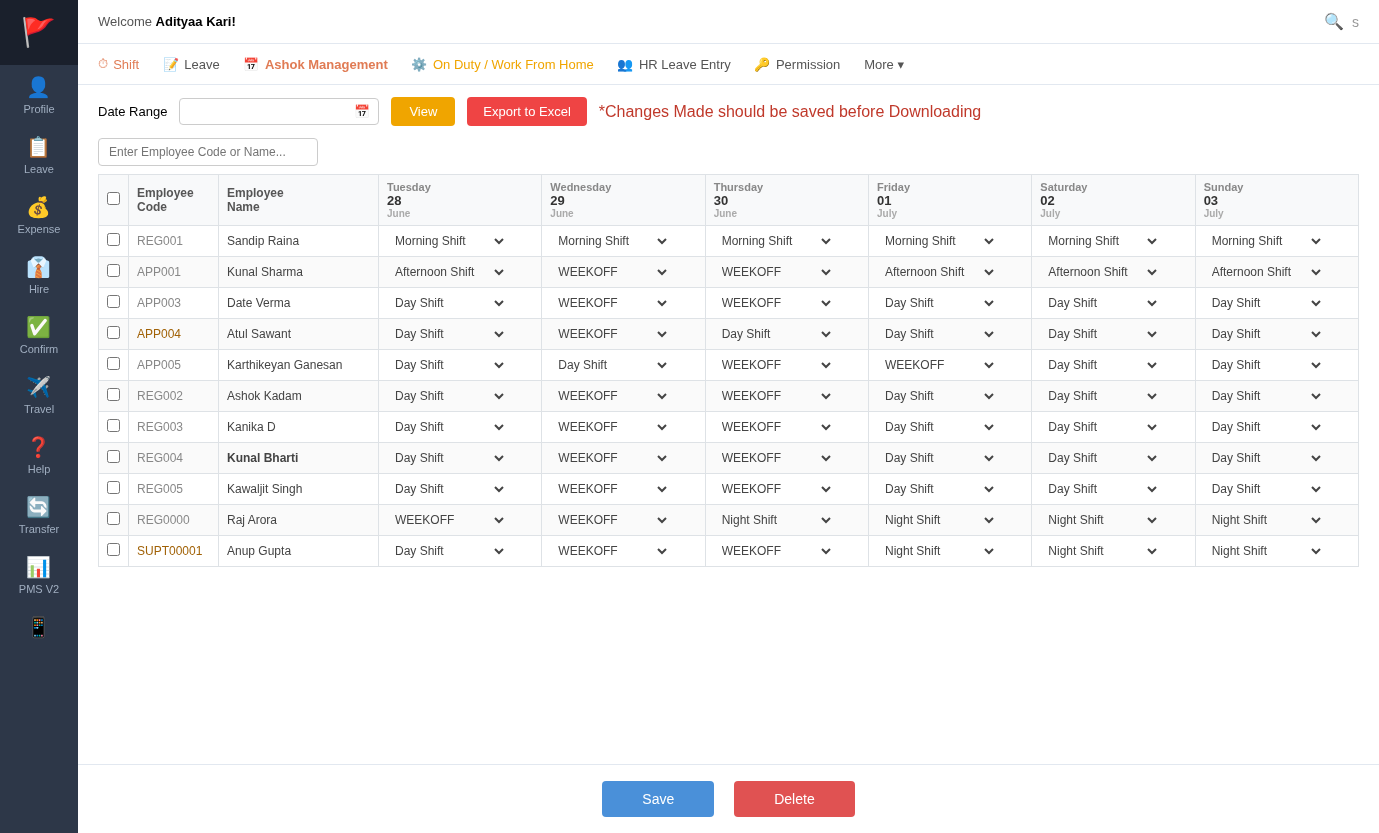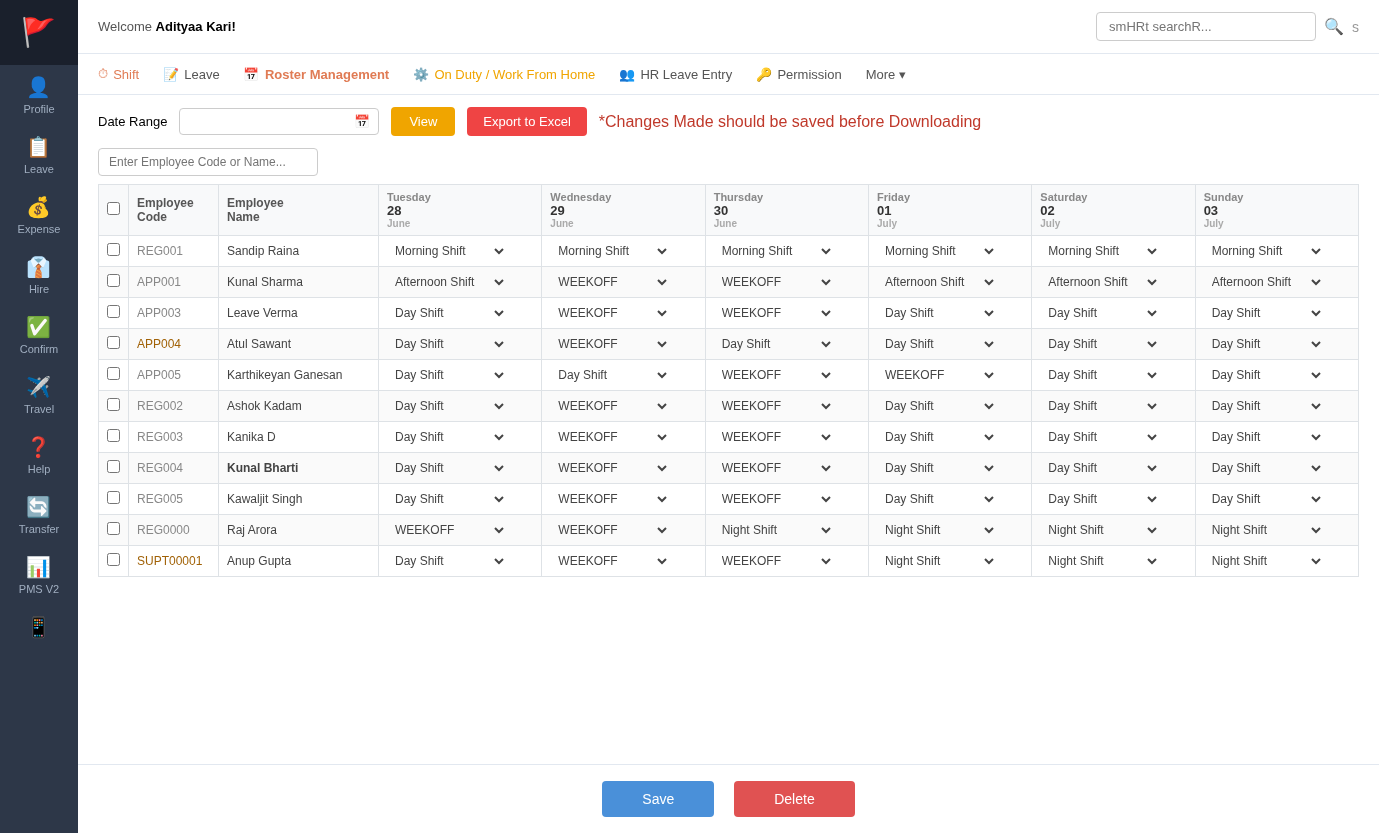--- a/index.html
+++ b/index.html
@@ -281,38 +281,37 @@
 </div>
 
 <div class="main">
 
   <div class="header">
     <div>
       <span style="color:#555;">Welcome </span>
       <strong>Adityaa Kari!</strong>
     </div>
     <div class="search-bar">
-      <input type="text" placeholder="smHRt searchR..." style="">
       <button class="search-icon-btn">🔍</button>
       <span style="color:#999; font-size:14px;">s</span>
     </div>
   </div>
 
   <div class="nav-tabs">
     <a class="nav-tab">
       <span style="color:#e07b54;">⏱</span>
       <span style="color:#e07b54;">Shift</span>
     </a>
     <a class="nav-tab">
       <span>📝</span>
       <span>Leave</span>
     </a>
     <a class="nav-tab roster-active">
       <span>📅</span>
-      <span>Roster Management</span>
+      <span>Ashok Management</span>
     </a>
     <a class="nav-tab">
       <span style="color:#f0a500;">⚙️</span>
       <span style="color:#f0a500;">On Duty / Work From Home</span>
     </a>
     <a class="nav-tab">
       <span>👥</span>
       <span>HR Leave Entry</span>
     </a>
     <a class="nav-tab">
@@ -401,21 +400,21 @@
             <td><select class="shift-select"><option value="Morning Shift">Morning Shift</option><option value="Afternoon Shift" selected="">Afternoon Shift</option><option value="Day Shift">Day Shift</option><option value="Night Shift">Night Shift</option><option value="WEEKOFF">WEEKOFF</option></select></td>
             <td><select class="shift-select"><option value="Morning Shift">Morning Shift</option><option value="Afternoon Shift">Afternoon Shift</option><option value="Day Shift">Day Shift</option><option value="Night Shift">Night Shift</option><option value="WEEKOFF" selected="">WEEKOFF</option></select></td>
             <td><select class="shift-select"><option value="Morning Shift">Morning Shift</option><option value="Afternoon Shift">Afternoon Shift</option><option value="Day Shift">Day Shift</option><option value="Night Shift">Night Shift</option><option value="WEEKOFF" selected="">WEEKOFF</option></select></td>
             <td><select class="shift-select"><option value="Morning Shift">Morning Shift</option><option value="Afternoon Shift" selected="">Afternoon Shift</option><option value="Day Shift">Day Shift</option><option value="Night Shift">Night Shift</option><option value="WEEKOFF">WEEKOFF</option></select></td>
             <td><select class="shift-select"><option value="Morning Shift">Morning Shift</option><option value="Afternoon Shift" selected="">Afternoon Shift</option><option value="Day Shift">Day Shift</option><option value="Night Shift">Night Shift</option><option value="WEEKOFF">WEEKOFF</option></select></td>
             <td><select class="shift-select"><option value="Morning Shift">Morning Shift</option><option value="Afternoon Shift" selected="">Afternoon Shift</option><option value="Day Shift">Day Shift</option><option value="Night Shift">Night Shift</option><option value="WEEKOFF">WEEKOFF</option></select></td>
           </tr>
           <tr>
             <td class="checkbox-col"><input type="checkbox" style=""></td>
             <td class="emp-code-col" style="color: rgb(136, 136, 136);">APP003</td>
-            <td class="emp-name-col">Leave Verma</td>
+            <td class="emp-name-col">Date Verma</td>
             <td><select class="shift-select"><option value="Morning Shift">Morning Shift</option><option value="Afternoon Shift">Afternoon Shift</option><option value="Day Shift" selected="">Day Shift</option><option value="Night Shift">Night Shift</option><option value="WEEKOFF">WEEKOFF</option></select></td>
             <td><select class="shift-select"><option value="Morning Shift">Morning Shift</option><option value="Afternoon Shift">Afternoon Shift</option><option value="Day Shift">Day Shift</option><option value="Night Shift">Night Shift</option><option value="WEEKOFF" selected="">WEEKOFF</option></select></td>
             <td><select class="shift-select"><option value="Morning Shift">Morning Shift</option><option value="Afternoon Shift">Afternoon Shift</option><option value="Day Shift">Day Shift</option><option value="Night Shift">Night Shift</option><option value="WEEKOFF" selected="">WEEKOFF</option></select></td>
             <td><select class="shift-select"><option value="Morning Shift">Morning Shift</option><option value="Afternoon Shift">Afternoon Shift</option><option value="Day Shift" selected="">Day Shift</option><option value="Night Shift">Night Shift</option><option value="WEEKOFF">WEEKOFF</option></select></td>
             <td><select class="shift-select"><option value="Morning Shift">Morning Shift</option><option value="Afternoon Shift">Afternoon Shift</option><option value="Day Shift" selected="">Day Shift</option><option value="Night Shift">Night Shift</option><option value="WEEKOFF">WEEKOFF</option></select></td>
             <td><select class="shift-select"><option value="Morning Shift">Morning Shift</option><option value="Afternoon Shift">Afternoon Shift</option><option value="Day Shift" selected="">Day Shift</option><option value="Night Shift">Night Shift</option><option value="WEEKOFF">WEEKOFF</option></select></td>
           </tr>
           <tr>
             <td class="checkbox-col"><input type="checkbox" style=""></td>
             <td class="emp-code-col" style="color: #a16207;">APP004</td>

